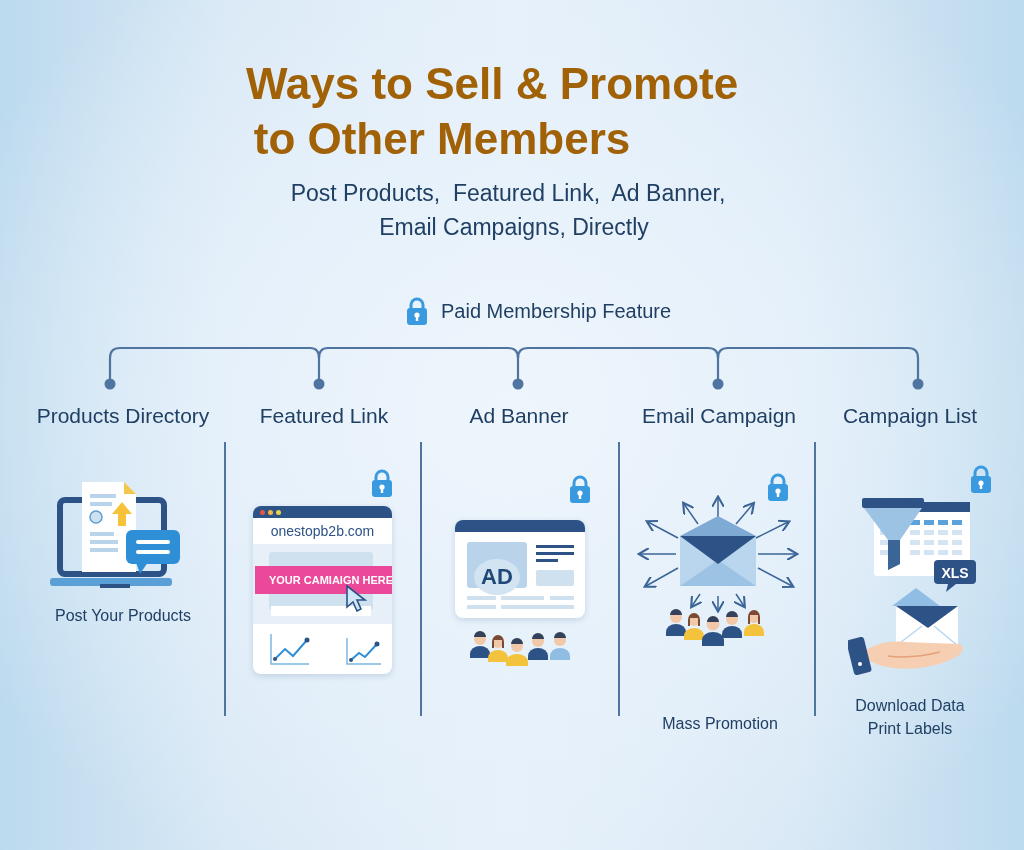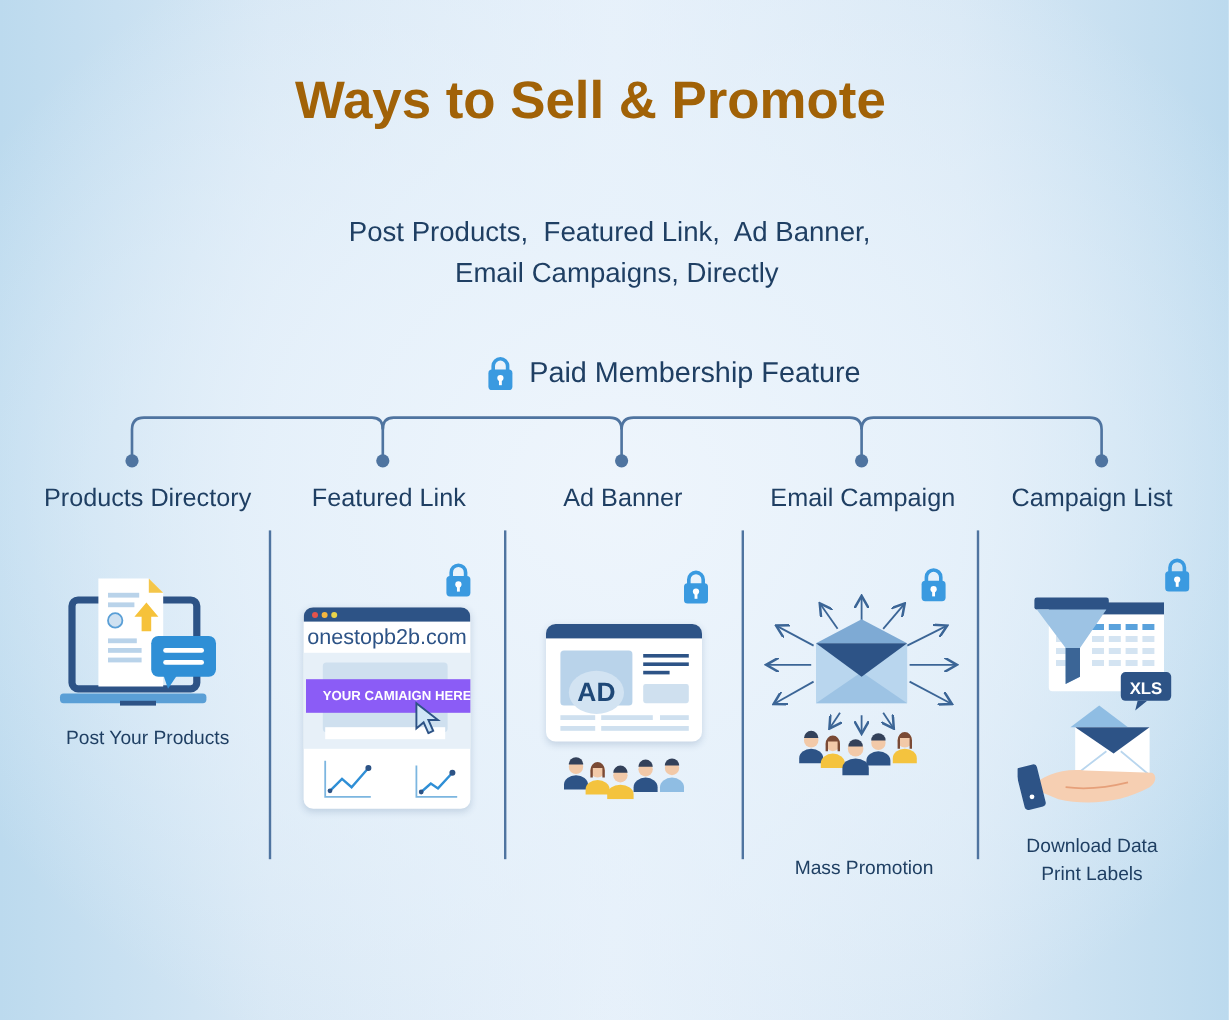--- a/index.html
+++ b/index.html
@@ -16,38 +16,39 @@
     left:0; width:984px; top:56px; text-align:center;
     font-weight:bold; font-size:44px; line-height:55px; color:#a16207;
   }
   .title .l2 { display:block; padding-right:100px; }
   .subtitle {
     left:0; width:1016px; top:176px; text-align:center;
     font-size:23px; line-height:34px; color:#1f3f63;
   }
   .paid {
     left:405px; top:296px; display:flex; align-items:center; gap:12px;
-    font-size:24px; color:#1f3f63;
+    font-size:20px; color:#1f3f63;
   }
   .col-label {
     top:404px; font-size:21px; color:#1f3f63; text-align:center; white-space:nowrap;
     transform:translateX(-50%);
   }
   .divider { width:2px; background:#4f74a0; top:442px; height:274px; }
   .caption { font-size:16px; color:#1f3f63; text-align:center; line-height:23px; transform:translateX(-50%); white-space:nowrap; }
   .lock { width:24px; height:30px; }
   .browser {
     background:#fff; border-radius:8px; box-shadow:0 2px 6px rgba(40,80,130,0.18); overflow:hidden;
   }
 </style>
 </head>
 <body>
 
 <div class="abs title">
   <span>Ways to Sell &amp; Promote</span>
+  <span class="l2">to Other Members</span>
 </div>
 <div class="abs subtitle">
   <div style="white-space:pre;">Post Products,  Featured Link,  Ad Banner,</div>
   <div style="padding-left:12px;">Email Campaigns, Directly</div>
 </div>
 
 <div class="abs paid">
   <svg class="lock" viewBox="0 0 24 30">
     <path d="M6 13 V9 a6 6 0 0 1 12 0 V13" fill="none" stroke="#3a9ae0" stroke-width="3"></path>
     <rect x="2" y="12" width="20" height="17" rx="3" fill="#3a9ae0"></rect>
@@ -109,25 +110,25 @@
   <rect x="2" y="12" width="20" height="17" rx="3" fill="#3a9ae0"></rect>
   <circle cx="12" cy="19" r="2.6" fill="#fff"></circle>
     <rect x="10.8" y="19" width="2.4" height="6" fill="#fff"></rect>
 </svg>
 <div class="abs browser" style="left:253px;top:506px;width:139px;height:168px;">
   <div style="height:12px;background:#2d5386;display:flex;align-items:center;gap:3px;padding-left:7px;">
     <span style="width:5px;height:5px;border-radius:50%;background:#e5534b;"></span>
     <span style="width:5px;height:5px;border-radius:50%;background:#f4b63f;"></span>
     <span style="width:5px;height:5px;border-radius:50%;background:#e8d44a;"></span>
   </div>
-  <div style="height:26px;line-height:26px;text-align:center;font-size:18px;color:#2d5386;">onestopb2b.com</div>
+  <div style="height:26px;line-height:26px;text-align:center;font-size:14px;color:#2d5386;">onestopb2b.com</div>
   <div style="position:relative;height:80px;background:#e7f0f8;">
     <div style="position:absolute;left:16px;top:8px;width:104px;height:58px;background:#cfe0ef;border-radius:3px;"></div>
     <div style="position:absolute;left:18px;top:62px;width:100px;height:10px;background:#fff;"></div>
-    <div style="position:absolute;left:2px;top:22px;width:152px;height:28px;background:#8b5cf6;color:#fff;font-size:11px;font-weight:bold;line-height:28px;text-align:center;">YOUR CAMIAIGN HERE</div>
+    <div style="position:absolute;left:2px;top:22px;width:152px;height:28px;background:#ec4899;color:#fff;font-size:11px;font-weight:bold;line-height:28px;text-align:center;">YOUR CAMIAIGN HERE</div>
     <svg style="position:absolute;left:92px;top:40px;" width="24" height="28" viewBox="0 0 24 28">
       <path d="M2 2 L20 16 L12 16 L16 25 L12 27 L8 18 L2 23 Z" fill="#cfe6f7" stroke="#2d5386" stroke-width="1.6"></path>
     </svg>
   </div>
   <svg width="139" height="50" viewBox="0 0 139 50">
     <g fill="none" stroke="#7cb6e0" stroke-width="1.5">
         <path d="M18 10 V40 H56"></path>
         <path d="M94 14 V40 H128"></path>
       </g>
     <g fill="none" stroke="#2f8fd6" stroke-width="2">

